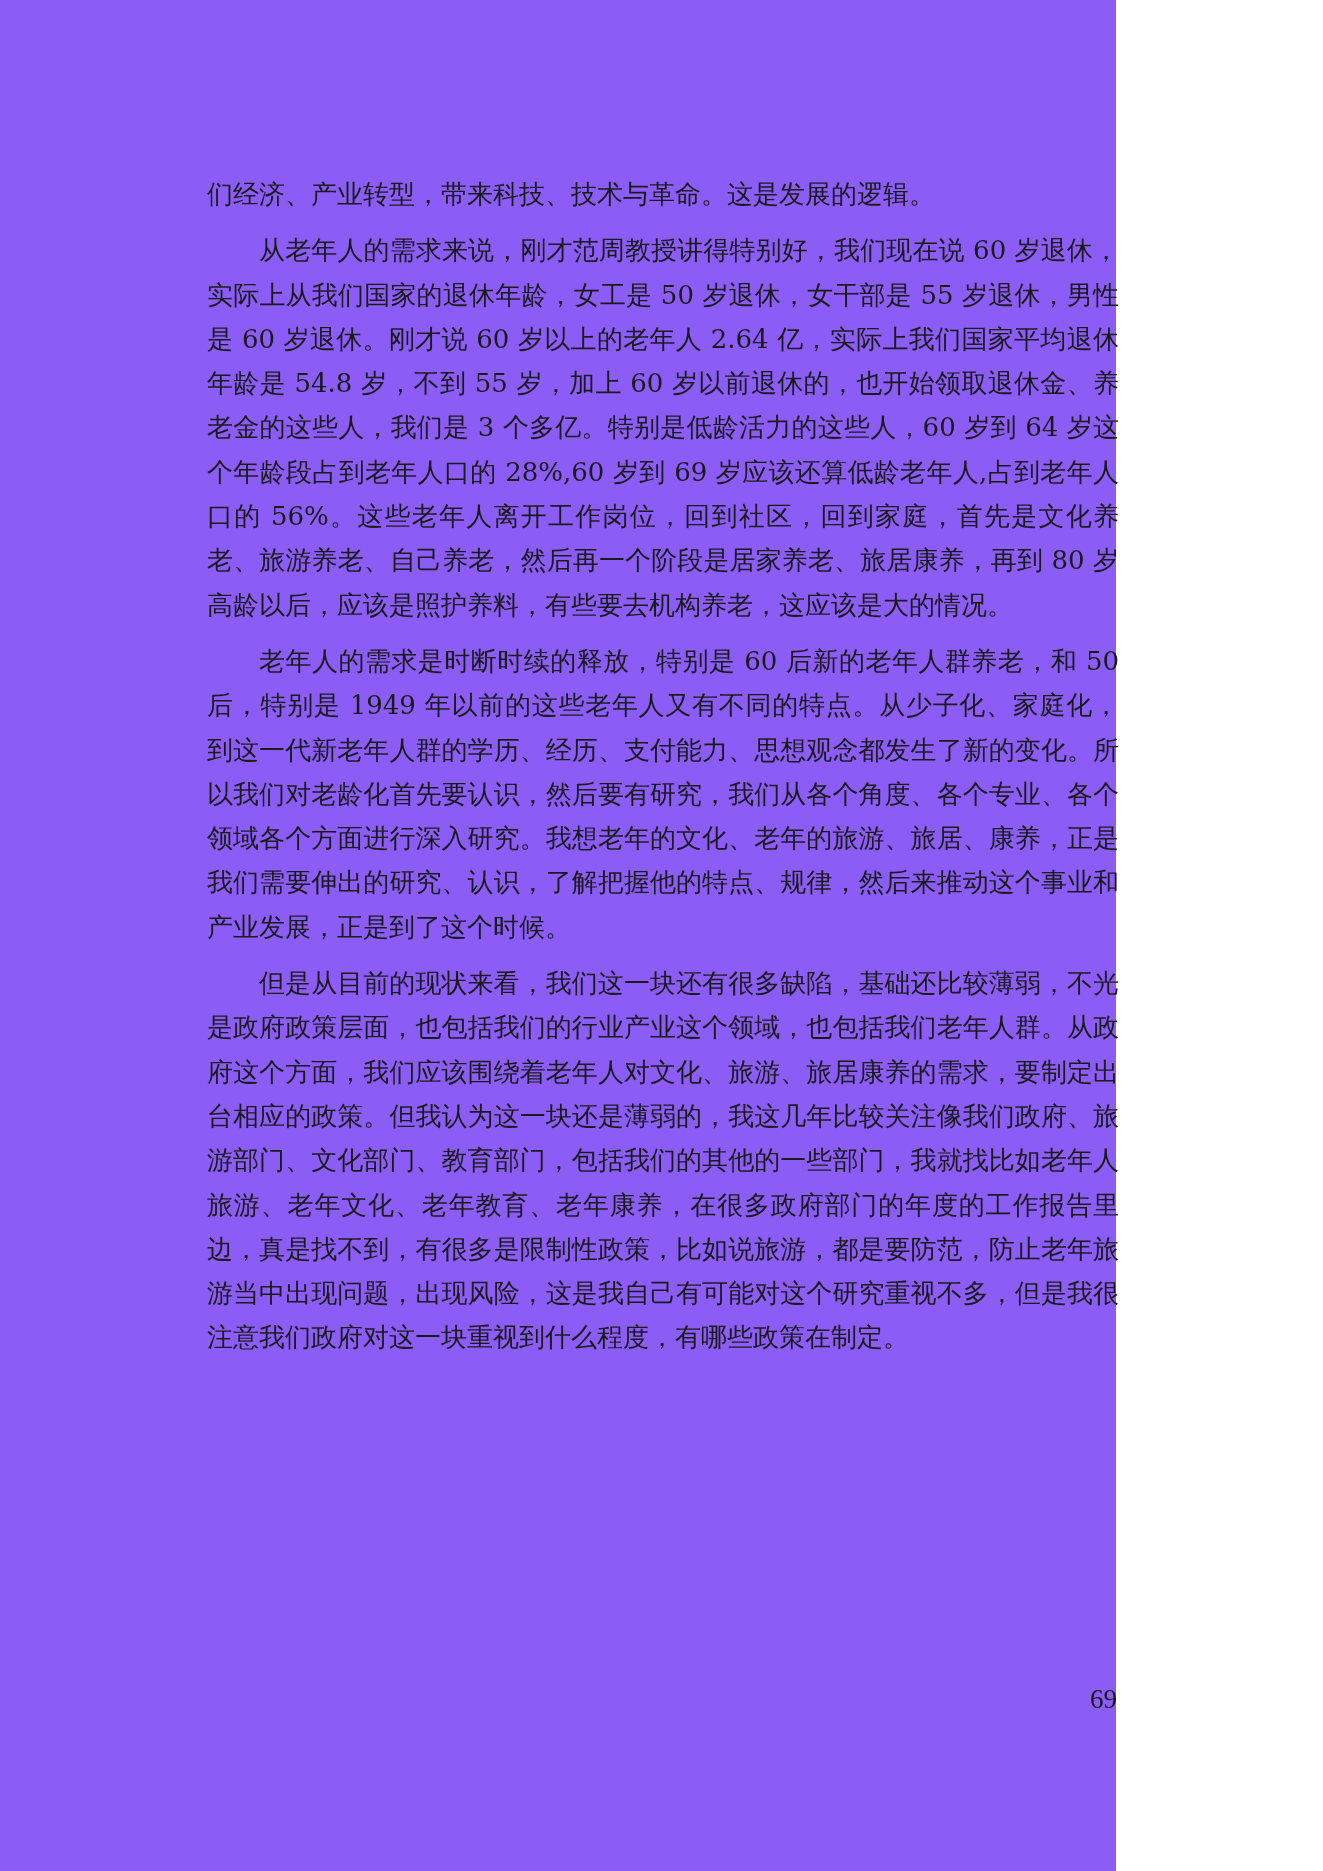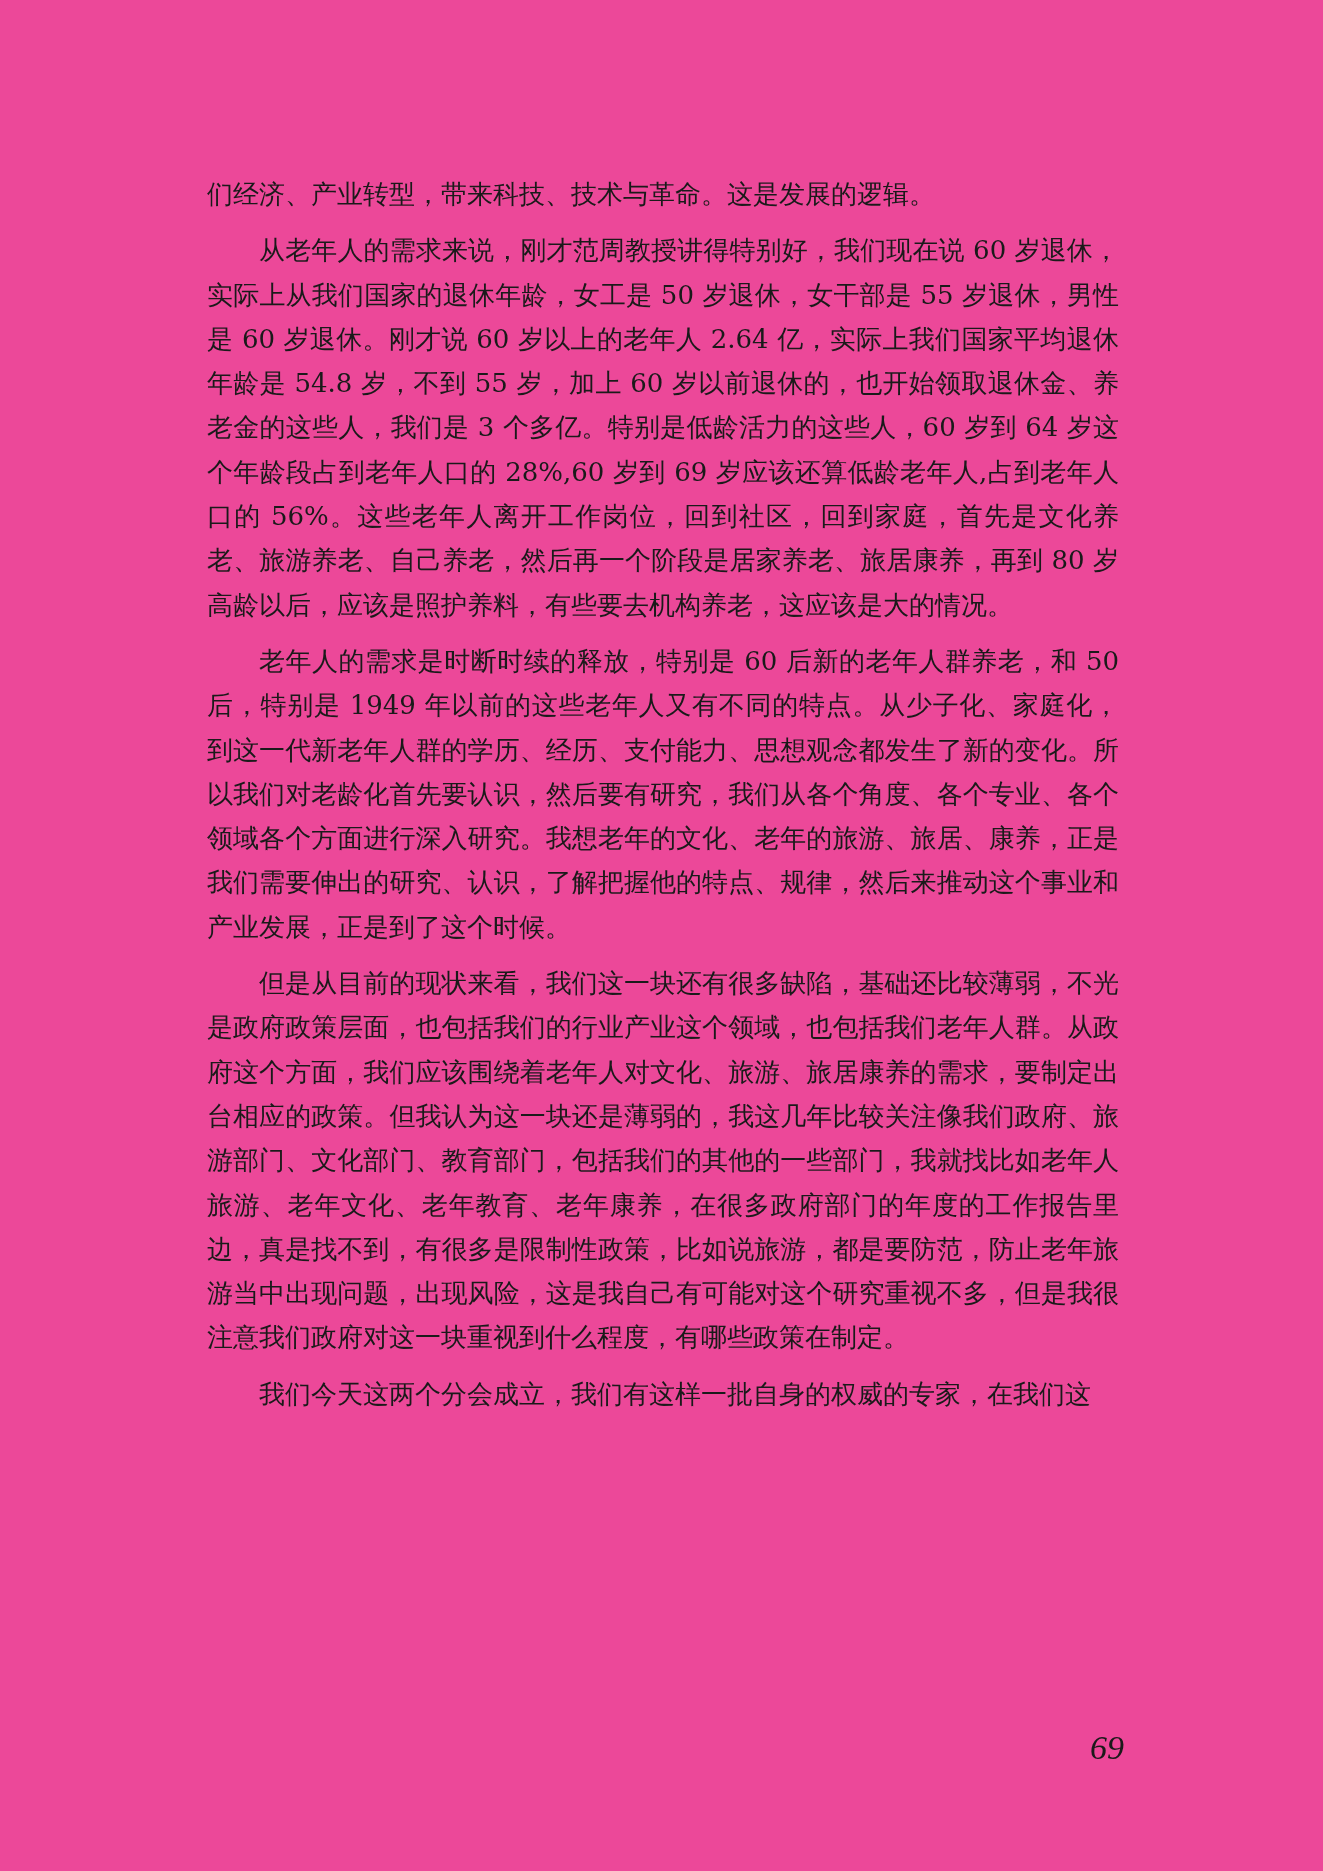--- a/index.html
+++ b/index.html
@@ -1,46 +1,44 @@
 <!DOCTYPE html>
 <html><head>
 <meta charset="utf-8">
 <style>
   html, body { margin: 0; padding: 0; background: #ffffff; }
   body { width: 1323px; height: 1871px; position: relative; overflow: hidden; }
-  .page { position: absolute; left: 0; top: 0; width: 1323px; height: 1871px; background: #ec4899; }
+  .page { position: absolute; left: 0; top: 0; width: 1116px; height: 1871px; background: #8b5cf6; }
   .text-block {
     position: absolute;
     left: 207px;
     top: 172px;
     width: 912px;
     font-family: "DejaVu Serif", "Liberation Serif", serif;
     font-size: 26px;
     line-height: 44.3px;
     color: #1a1a1a;
     text-align: justify;
     text-justify: inter-character;
   }
   .para { margin: 0; text-indent: 0; }
   .para.indent { text-indent: 2em; margin-top: 12px; }
   .page-number {
     position: absolute;
     left: 1090px;
-    top: 1729px;
+    top: 1684px;
     font-family: "Liberation Serif", serif;
-    font-size: 34px;
+    font-size: 27px;
     color: #1a1a1a;
-    font-style: italic;
   }
 </style>
 </head>
 <body>
 
 <div class="page">
   <div class="text-block">
     <p class="para">们经济、产业转型，带来科技、技术与革命。这是发展的逻辑。</p>
     <p class="para indent">从老年人的需求来说，刚才范周教授讲得特别好，我们现在说 60 岁退休，实际上从我们国家的退休年龄，女工是 50 岁退休，女干部是 55 岁退休，男性是 60 岁退休。刚才说 60 岁以上的老年人 2.64 亿，实际上我们国家平均退休年龄是 54.8 岁，不到 55 岁，加上 60 岁以前退休的，也开始领取退休金、养老金的这些人，我们是 3 个多亿。特别是低龄活力的这些人，60 岁到 64 岁这个年龄段占到老年人口的 28%,60 岁到 69 岁应该还算低龄老年人,占到老年人口的 56%。这些老年人离开工作岗位，回到社区，回到家庭，首先是文化养老、旅游养老、自己养老，然后再一个阶段是居家养老、旅居康养，再到 80 岁高龄以后，应该是照护养料，有些要去机构养老，这应该是大的情况。</p>
     <p class="para indent">老年人的需求是时断时续的释放，特别是 60 后新的老年人群养老，和 50 后，特别是 1949 年以前的这些老年人又有不同的特点。从少子化、家庭化，到这一代新老年人群的学历、经历、支付能力、思想观念都发生了新的变化。所以我们对老龄化首先要认识，然后要有研究，我们从各个角度、各个专业、各个领域各个方面进行深入研究。我想老年的文化、老年的旅游、旅居、康养，正是我们需要伸出的研究、认识，了解把握他的特点、规律，然后来推动这个事业和产业发展，正是到了这个时候。</p>
     <p class="para indent">但是从目前的现状来看，我们这一块还有很多缺陷，基础还比较薄弱，不光是政府政策层面，也包括我们的行业产业这个领域，也包括我们老年人群。从政府这个方面，我们应该围绕着老年人对文化、旅游、旅居康养的需求，要制定出台相应的政策。但我认为这一块还是薄弱的，我这几年比较关注像我们政府、旅游部门、文化部门、教育部门，包括我们的其他的一些部门，我就找比如老年人旅游、老年文化、老年教育、老年康养，在很多政府部门的年度的工作报告里边，真是找不到，有很多是限制性政策，比如说旅游，都是要防范，防止老年旅游当中出现问题，出现风险，这是我自己有可能对这个研究重视不多，但是我很注意我们政府对这一块重视到什么程度，有哪些政策在制定。</p>
-    <p class="para indent">我们今天这两个分会成立，我们有这样一批自身的权威的专家，在我们这</p>
   </div>
   <div class="page-number">69</div>
 </div>
 
 </body></html>

